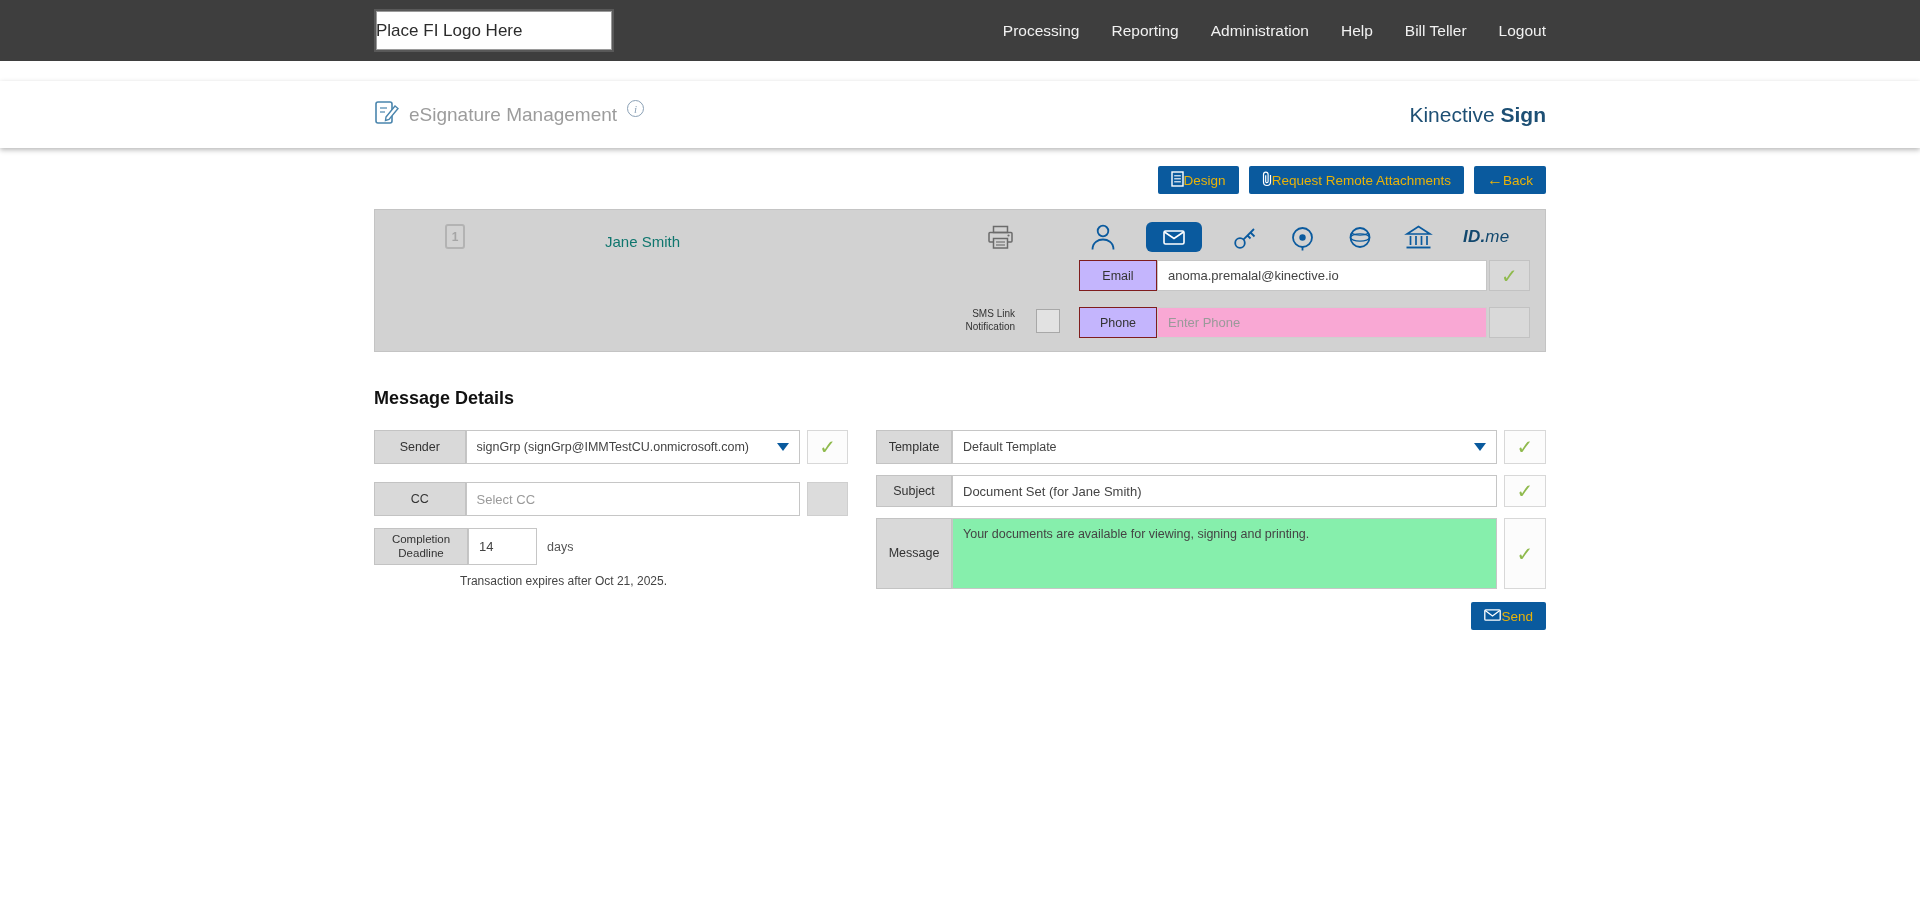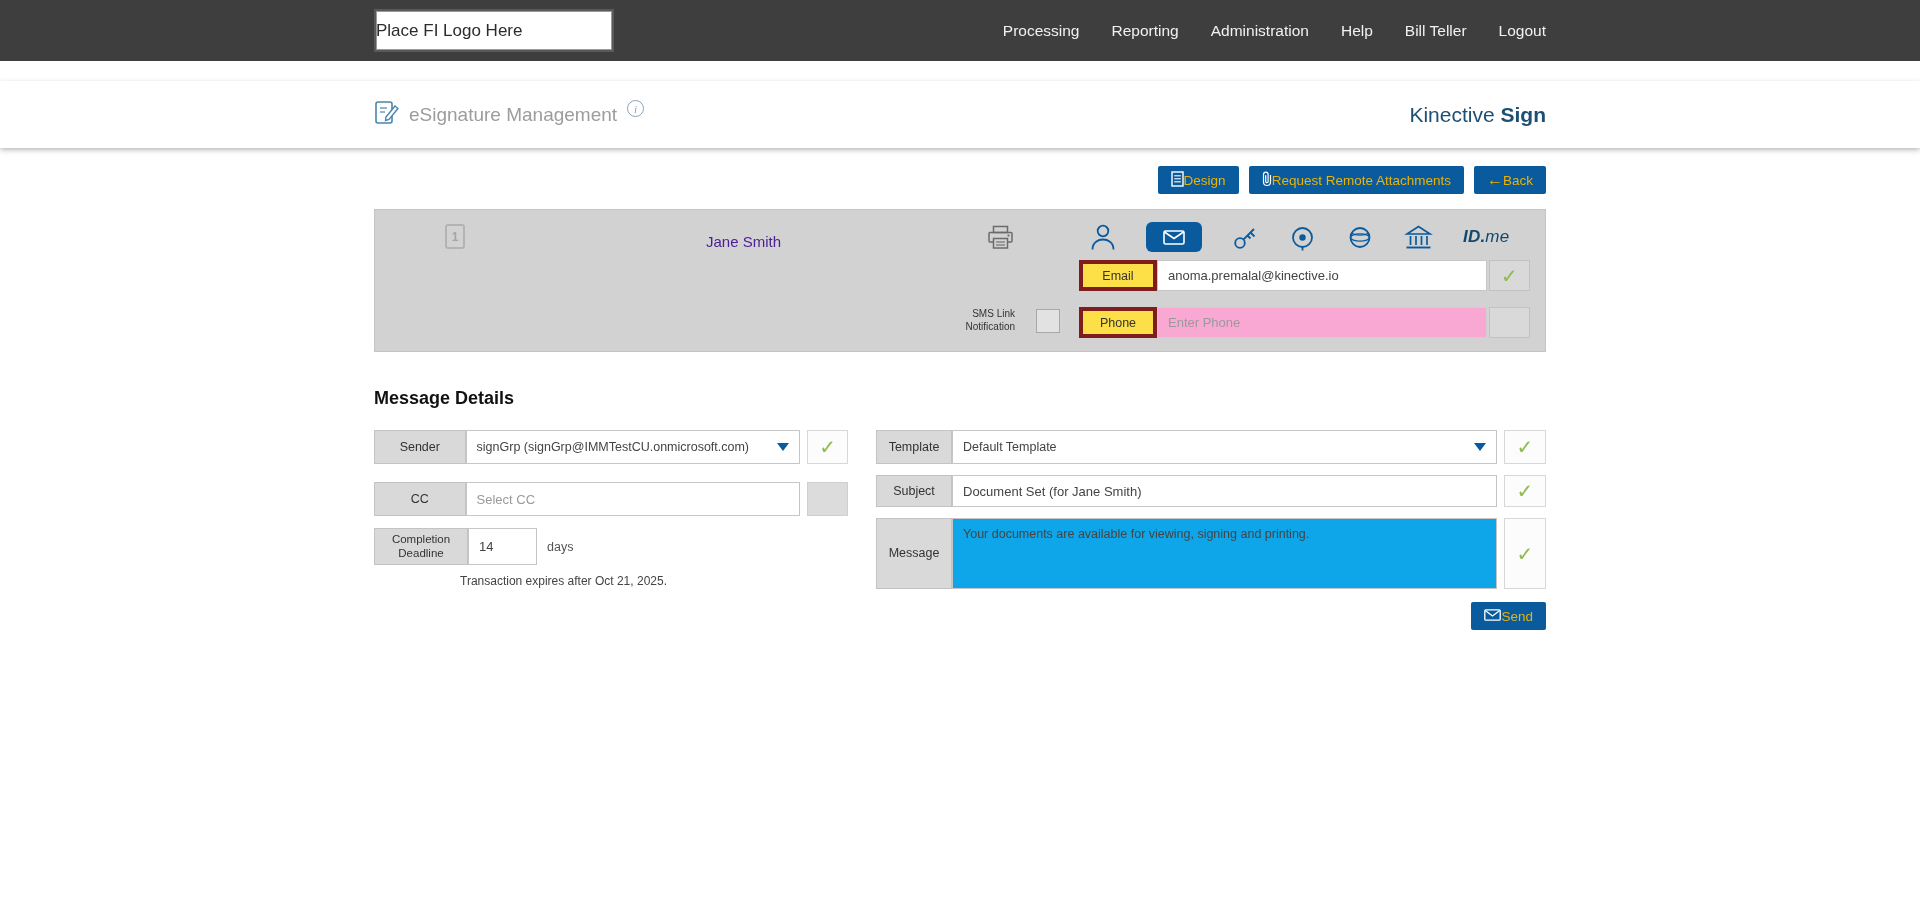--- a/index.html
+++ b/index.html
@@ -48,33 +48,33 @@
   
   .recipient-panel {
     position: relative; margin-top: 15px; height: 143px;
     background: #d2d2d2; border: 1px solid #c4c4c4;
   }
   .doc-badge {
     position: absolute; left: 70px; top: 14px; width: 20px; height: 25px;
     border: 2px solid #b3b3b3; border-radius: 3px; color: #a5a5a5;
     font-size: 12px; font-weight: bold; display: flex; align-items: center; justify-content: center;
   }
-  .recipient-name { position: absolute; left: 236px; top: 23px; width: 170px; text-align: right; font-size: 15px; color: #4c1d95; }
+  .recipient-name { position: absolute; left: 230px; top: 23px; width: 170px; text-align: left; font-size: 15px; color: #0f766e; }
   .printer { position: absolute; left: 612px; top: 15px; cursor: pointer; }
   .delivery-icons { position: absolute; left: 715px; top: 10px; display: flex; align-items: center; gap: 30px; height: 34px; }
   .dicon { display: inline-flex; align-items: center; justify-content: center; cursor: pointer; }
   .dicon.selected {
     background: #0a5a9e; border-radius: 6px; width: 56px; height: 30px;
   }
   .idme { font-size: 17px; color: #12486e; font-style: italic; letter-spacing: 0.2px; }
   .idme b { font-weight: 700; font-style: italic; }
 
   .panel-row { position: absolute; display: flex; }
   .plbl {
-    width: 78px; height: 31px; background: #fde047; border: 4px solid #7f1d1d;
+    width: 78px; height: 31px; background: #c4b5fd; border: 1px solid #7f1d1d;
     display: flex; align-items: center; justify-content: center; font-size: 12.5px; color: #333;
   }
   .pinput {
     width: 330px; height: 31px; border: 1px solid #c6c6c6; background: #fff;
     font-size: 13px; color: #444; padding: 0 10px; font-family: inherit; outline: none;
   }
   .pinput.gray { background: #f9a8d4; border-color: #cfcfcf; }
   .pinput::placeholder { color: #9a9a9a; }
   .pcheck {
     width: 41px; height: 31px; margin-left: 2px; background: #d9d9d9; border: 1px solid #c2c2c2;
@@ -115,21 +115,21 @@
   .finput::placeholder { color: #9a9a9a; }
   .fcheck {
     width: 42px; margin-left: 7px; background: #fcfcfc; border: 1px solid #d8d8d8;
     display: flex; align-items: center; justify-content: center;
   }
   .fcheck.empty { background: #dcdcdc; border-color: #cfcfcf; }
   .h34 { height: 34px; } .h32 { height: 32px; } .h71 { height: 71px; }
   .days { font-size: 12.5px; color: #555; align-self: center; margin-left: 10px; }
   .note { margin: 9px 0 0 86px; font-size: 12px; color: #444; }
   .ftextarea {
-    background: #0ea5e9; border: 1px solid #c6c6c6; font-size: 12.5px; color: #444;
+    background: #86efac; border: 1px solid #c6c6c6; font-size: 12.5px; color: #444;
     padding: 7px 10px; font-family: inherit; outline: none; resize: none; line-height: 1.35;
   }
   .send-row { display: flex; justify-content: flex-end; margin-top: 13px; }
 </style>
 </head>
 <body>
 
 <div class="topbar">
   <div class="container topbar-inner">
     <div class="logo-box">

